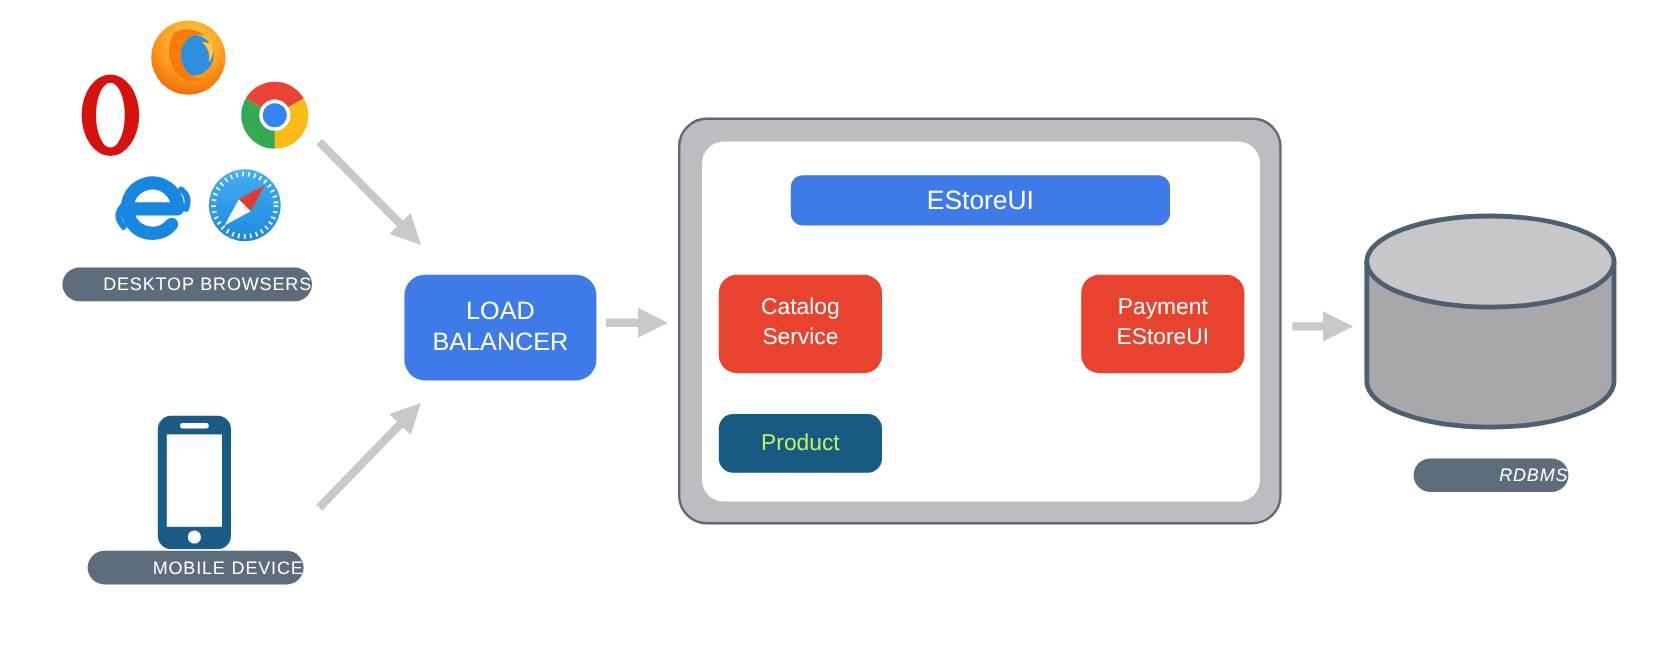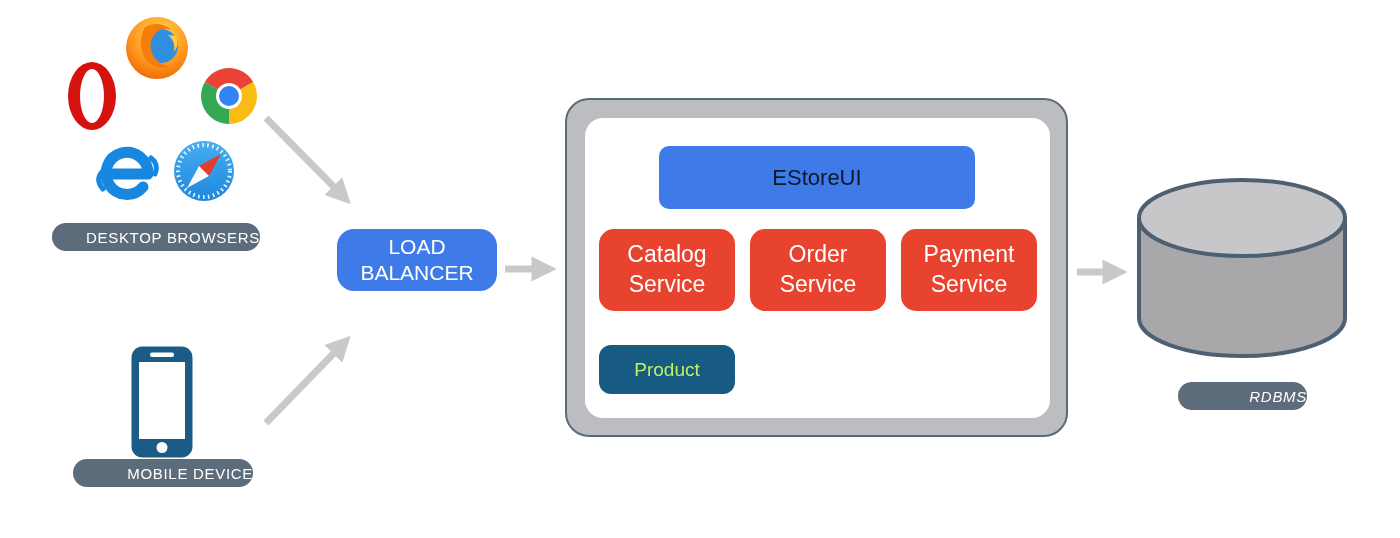--- a/index.html
+++ b/index.html
@@ -12,45 +12,45 @@
 
   
   .pill {
     position:absolute; background:#5D6C7B; color:#fff; border-radius:15px;
     display:flex; align-items:center; justify-content:flex-end;
     font-size:15px; letter-spacing:.7px; font-weight:400;
   }
 
   
   .lb {
-    position:absolute; left:337px; top:229px; width:160px; height:62px;
+    position:absolute; left:337px; top:229px; width:160px; height:88px;
     background:#3E7BE8; border-radius:17px; color:#fff;
     display:flex; align-items:center; justify-content:center; text-align:center;
     font-size:21px; line-height:1.25; padding:0 22px;
   }
 
   
   .mono-outer {
     position:absolute; left:565px; top:98px; width:503px; height:339px;
     background:#BDBDC1; border:2.5px solid #5A6B77; border-radius:24px;
   }
   .mono-inner {
     position:absolute; left:585px; top:118px; width:465px; height:300px;
     background:#ffffff; border-radius:18px;
   }
   .estore-bar {
-    position:absolute; left:659px; top:146px; width:316px; height:63px;
-    background:#3E7BE8; border-radius:10px; color:#0f172a;
+    position:absolute; left:659px; top:146px; width:316px; height:42px;
+    background:#3E7BE8; border-radius:10px; color:#ffffff;
     display:flex; align-items:center; justify-content:center; font-size:22px;text-align:center;
   }
   .svc {
     position:absolute; top:229px; width:136px; height:82px;
     background:#E8432F; border-radius:15px; color:#fff;
     display:flex; align-items:center; justify-content:flex-end; text-align:center;
-    font-size:23px; line-height:1.3; padding:0 14px;
+    font-size:19px; line-height:1.3; padding:0 14px;
   }
   .mod {
     position:absolute; top:345px; width:136px; height:49px;
     background:#175A82; border-radius:12px; color:#bef264;
     display:flex; align-items:center; justify-content:center; text-align:center;
     font-size:19px;
   }
   .c1 { left:599px; } .c2 { left:750px; } .c3 { left:901px; }
 
   svg { display:block; }
@@ -153,25 +153,22 @@
   <div class="mono-outer"></div>
   <div class="mono-inner"></div>
 
   <div class="estore-bar">
     <span>EStoreUI</span>
   </div>
 
   <div class="svc c1">
     <span>Catalog Service</span>
   </div>
-  <div class="svc c2">
-    <span>Order Service</span>
-  </div>
   <div class="svc c3">
-    <span>Payment Service</span>
+    <span>Payment EStoreUI</span>
   </div>
 
   <div class="mod c1">
     <span>Product</span>
   </div>
 
   <div class="abs" style="left:1135px; top:176px; width:214px; height:184px;">
     <svg width="214" height="184" viewBox="0 0 214 184">
       <path d="M4 42 V142 A103 38 0 0 0 210 142 V42" fill="#A8A8AB" stroke="#4D6071" stroke-width="4" stroke-linejoin="round"></path>
       <ellipse cx="107" cy="42" rx="103" ry="38" fill="#C7C7C9" stroke="#4D6071" stroke-width="4"></ellipse>

